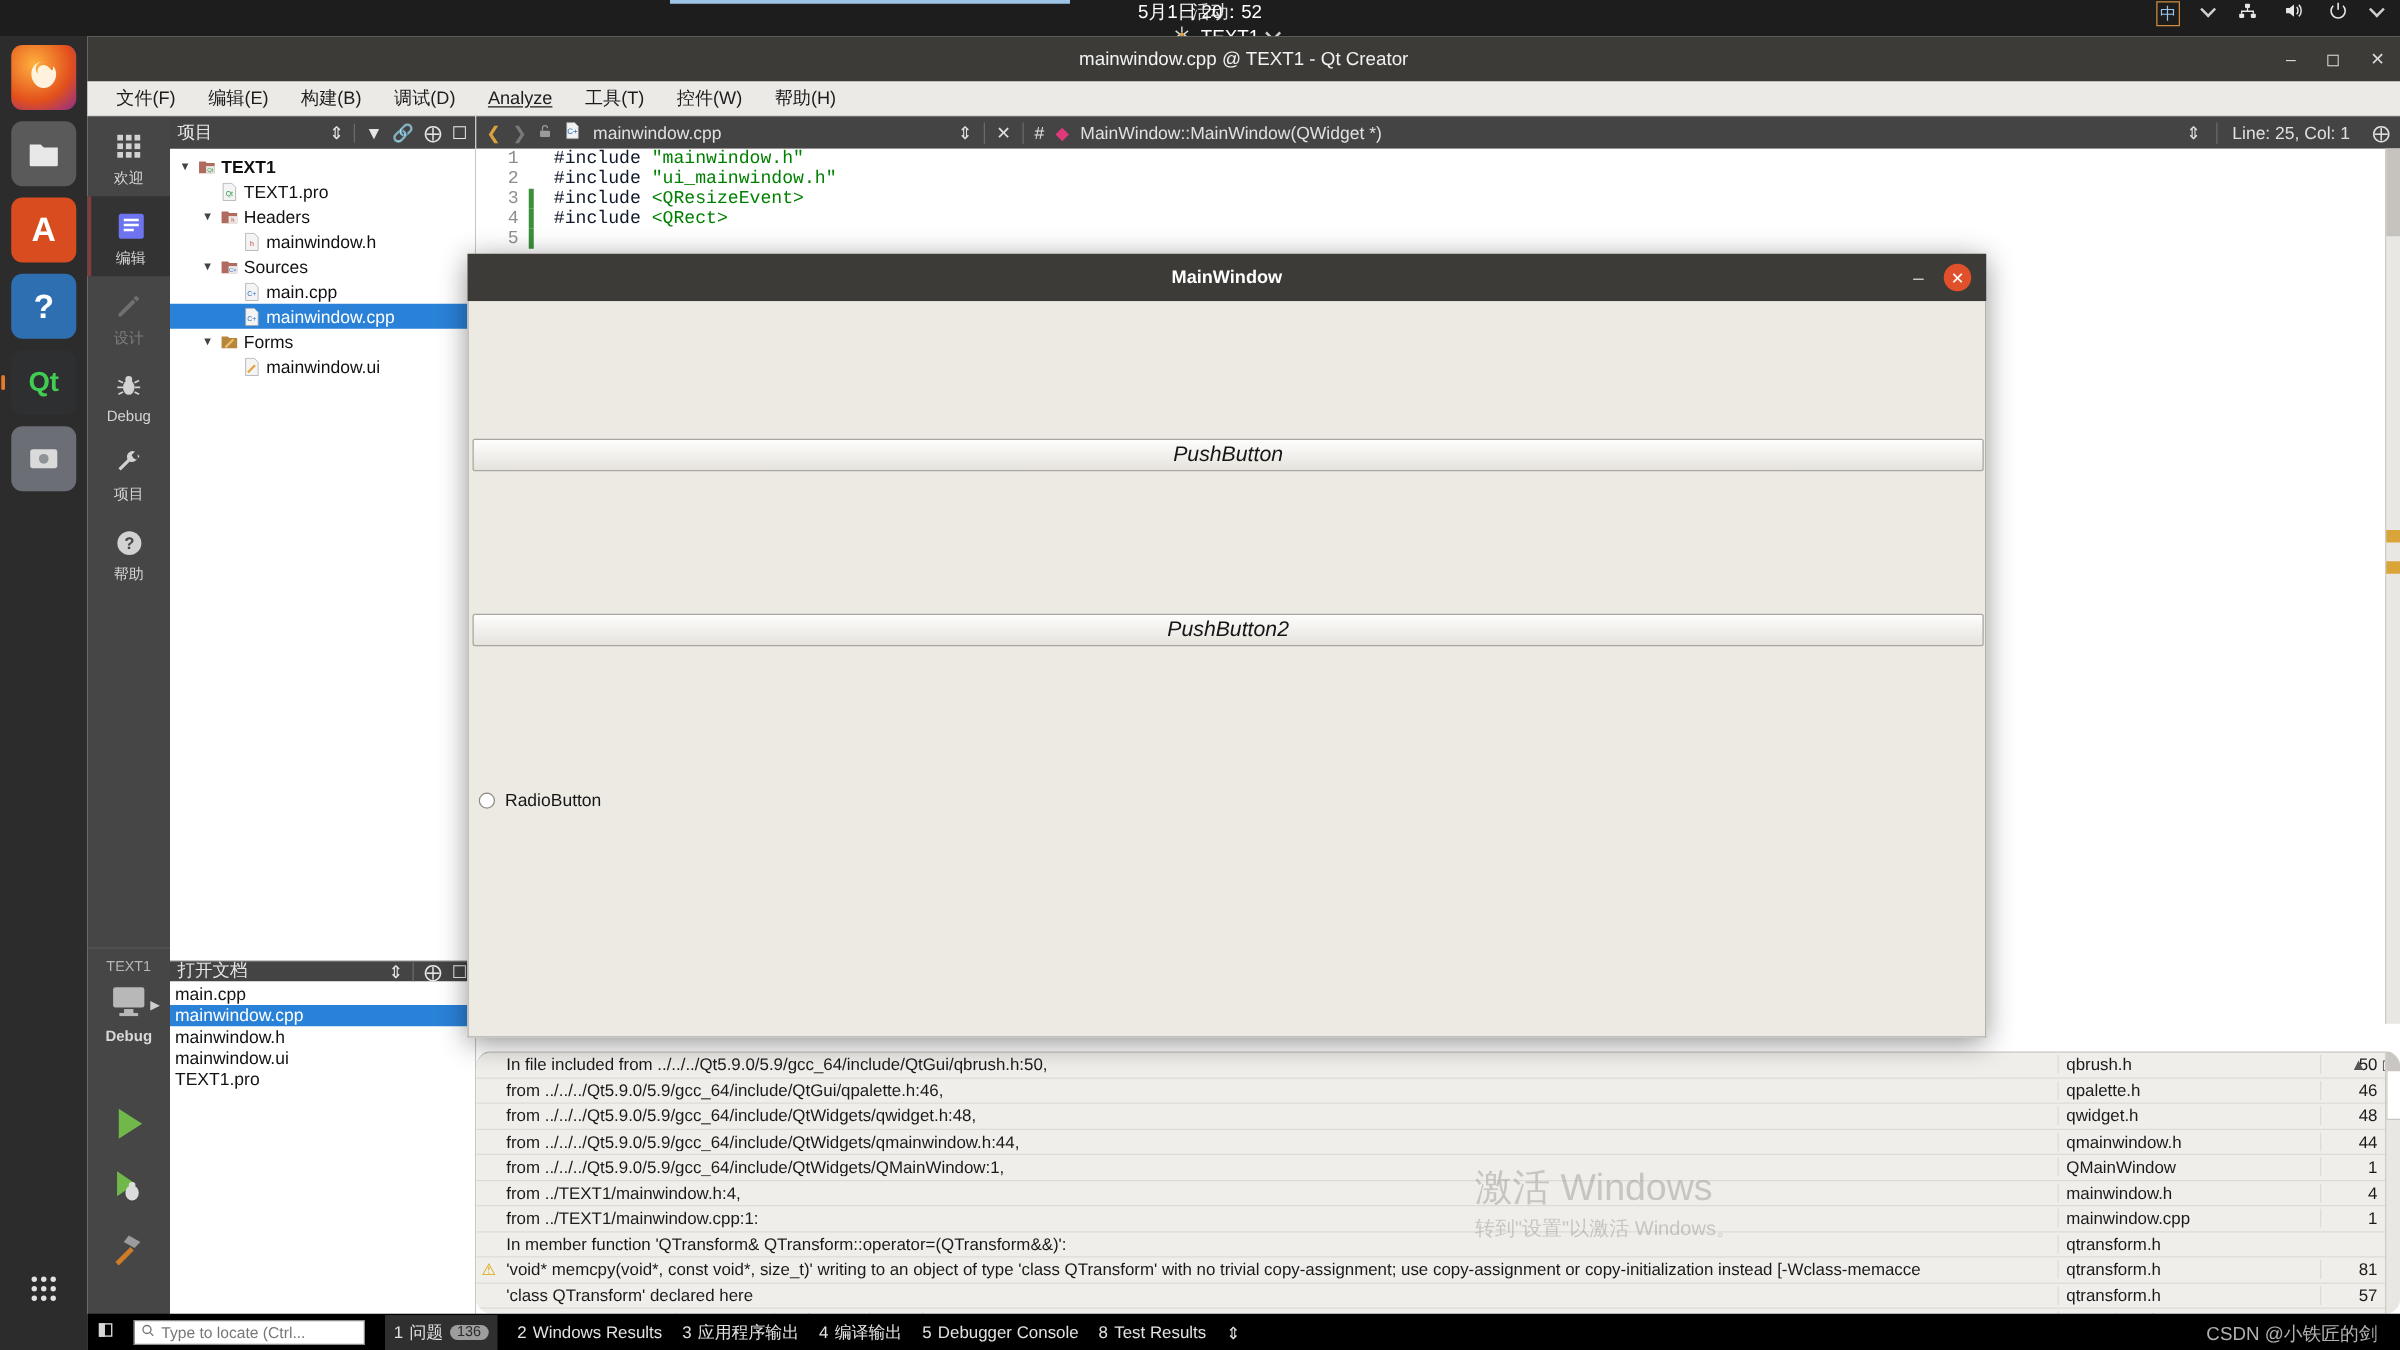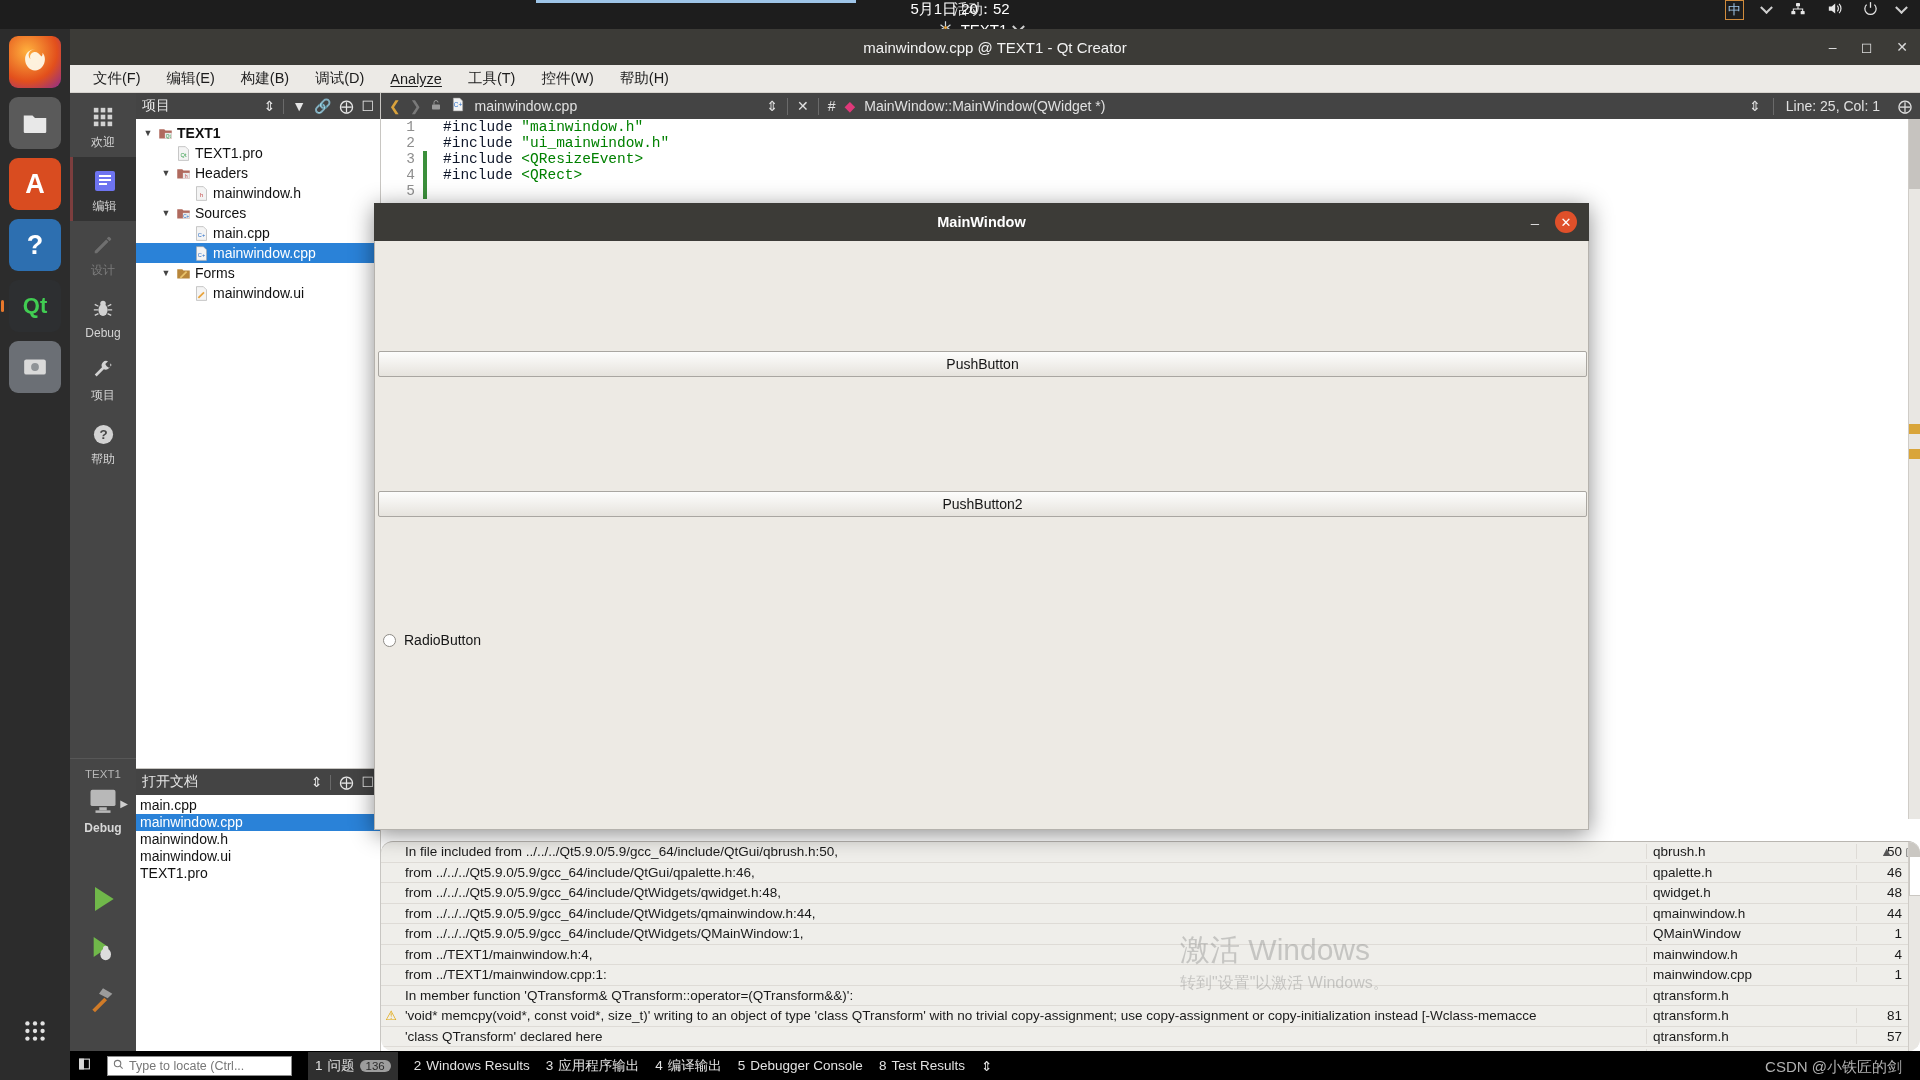--- a/index.html
+++ b/index.html
@@ -46,21 +46,21 @@
   #projpanel .phead{ height:26px; background:#444; color:#e6e6e6; font-size:14px;
     display:flex; align-items:center; padding:0 6px; gap:8px; }
   #projpanel .phead .lbl{ flex:1; }
   .tree{ padding-top:4px; font-size:14px; color:#101010; }
   .trow{ height:20px; display:flex; align-items:center; gap:4px; white-space:nowrap; }
   .trow.sel{ background:#2a82d8; color:#fff; }
   .tri{ width:12px; text-align:center; font-size:9px; color:#444; }
 
   #docpanel{ position:absolute; left:66px; top:739px; width:245px; height:312px;
     background:#fff; border-right:1px solid #c8c6c2; border-top:1px solid #c8c6c2;}
-  #docpanel .phead{ height:26px; background:#444; color:#e6e6e6; font-size:14px;
+  #docpanel .phead{ height:16px; background:#444; color:#e6e6e6; font-size:14px;
     display:flex; align-items:center; padding:0 6px; gap:8px; }
   #docpanel .phead .lbl{ flex:1; }
   .drow{ height:17px; font-size:14px; padding-left:4px; color:#111; }
   .drow.sel{ background:#2a82d8; color:#fff; }
 
   
   #editorarea{ position:absolute; left:311px; top:64px; right:0; bottom:0; background:#fff; }
   #edtoolbar{ height:26px; background:#444; color:#e0e0e0; display:flex; align-items:center;
     font-size:14px; gap:9px; padding:0 8px; }
   #edtoolbar .sep{ width:1px; height:17px; background:#6a6a6a; }
@@ -98,21 +98,21 @@
   #mw-title{ height:38px; background:#3c3b37; display:flex; align-items:center;
     justify-content:center; position:relative; }
   #mw-title .t{ color:#fff; font-size:14.5px; font-weight:bold; }
   #mw-title .min{ position:absolute; right:50px; color:#d9d9d9; font-size:15px; }
   #mw-title .close{ position:absolute; right:12px; width:22px; height:22px; border-radius:50%;
     background:#e0502a; color:#fff; font-size:13px; display:flex; align-items:center; justify-content:center; }
   #mw-body{ position:absolute; left:0; top:38px; width:1215px; height:589px; background:#edeae4;
     border-left:1px solid #b5b2ad; border-right:1px solid #b5b2ad; border-bottom:1px solid #b5b2ad;}
   .qbtn{ position:absolute; left:3px; width:1209px; height:26px;
     background:linear-gradient(#fdfdfc,#e6e3dd); border:1px solid #a9a6a1; border-radius:2px;
-    display:flex; align-items:center; justify-content:center; font-size:14px; color:#161616; }
+    display:flex; align-items:center; justify-content:center; font-size:17px; color:#161616;font-style:italic; }
   .qradio{ position:absolute; display:flex; align-items:center; gap:8px; font-size:14px; color:#161616; }
   .qradio .circ{ width:13px; height:13px; border-radius:50%; border:1px solid #8e8b86; background:#fff; }
 
   
   #wm{ position:absolute; left:1180px; top:930px; color:rgba(120,120,120,.35);
     font-size:30px; pointer-events:none; }
   #wm small{ display:block; font-size:16px; margin-top:2px; }
   #csdn{ position:absolute; right:18px; bottom:3px; color:#cfcfcf; font-size:15px; opacity:.85; }
 
   .scrollv{ position:absolute; right:0; width:12px; background:#e9e7e3; border-left:1px solid #cfccc7; }

